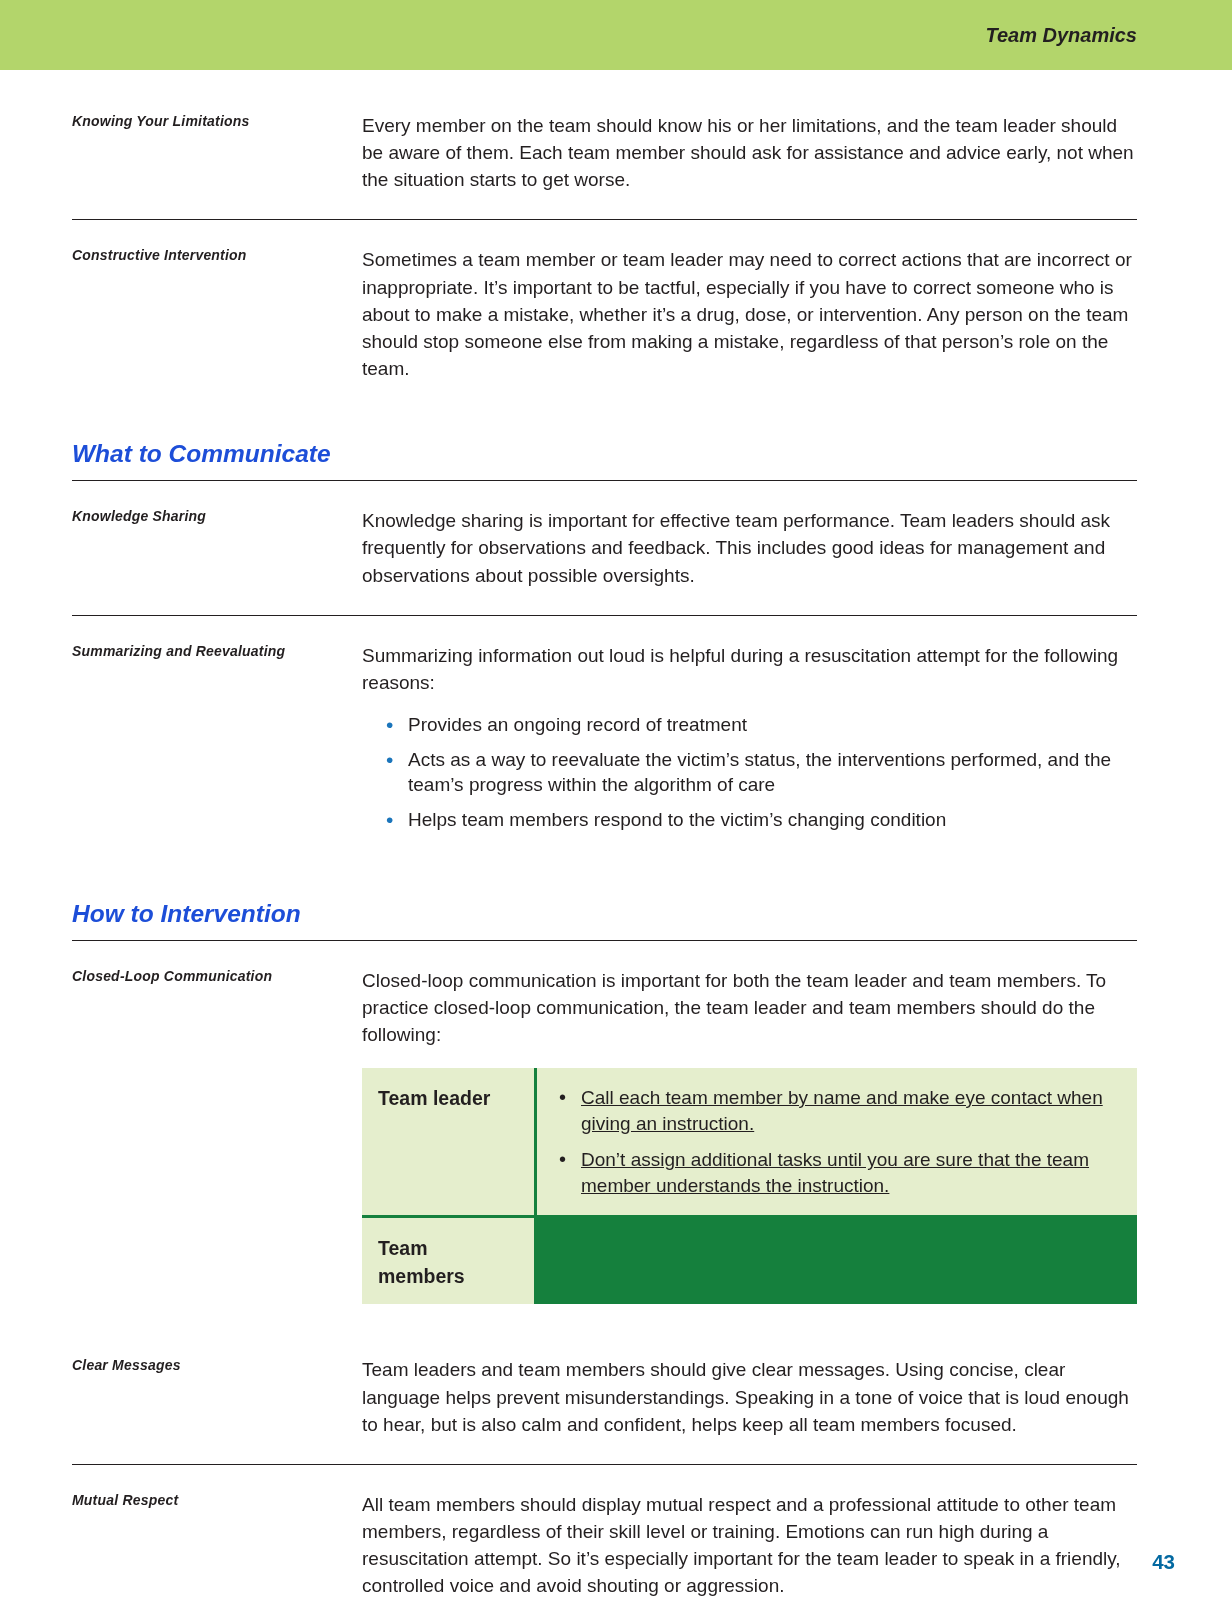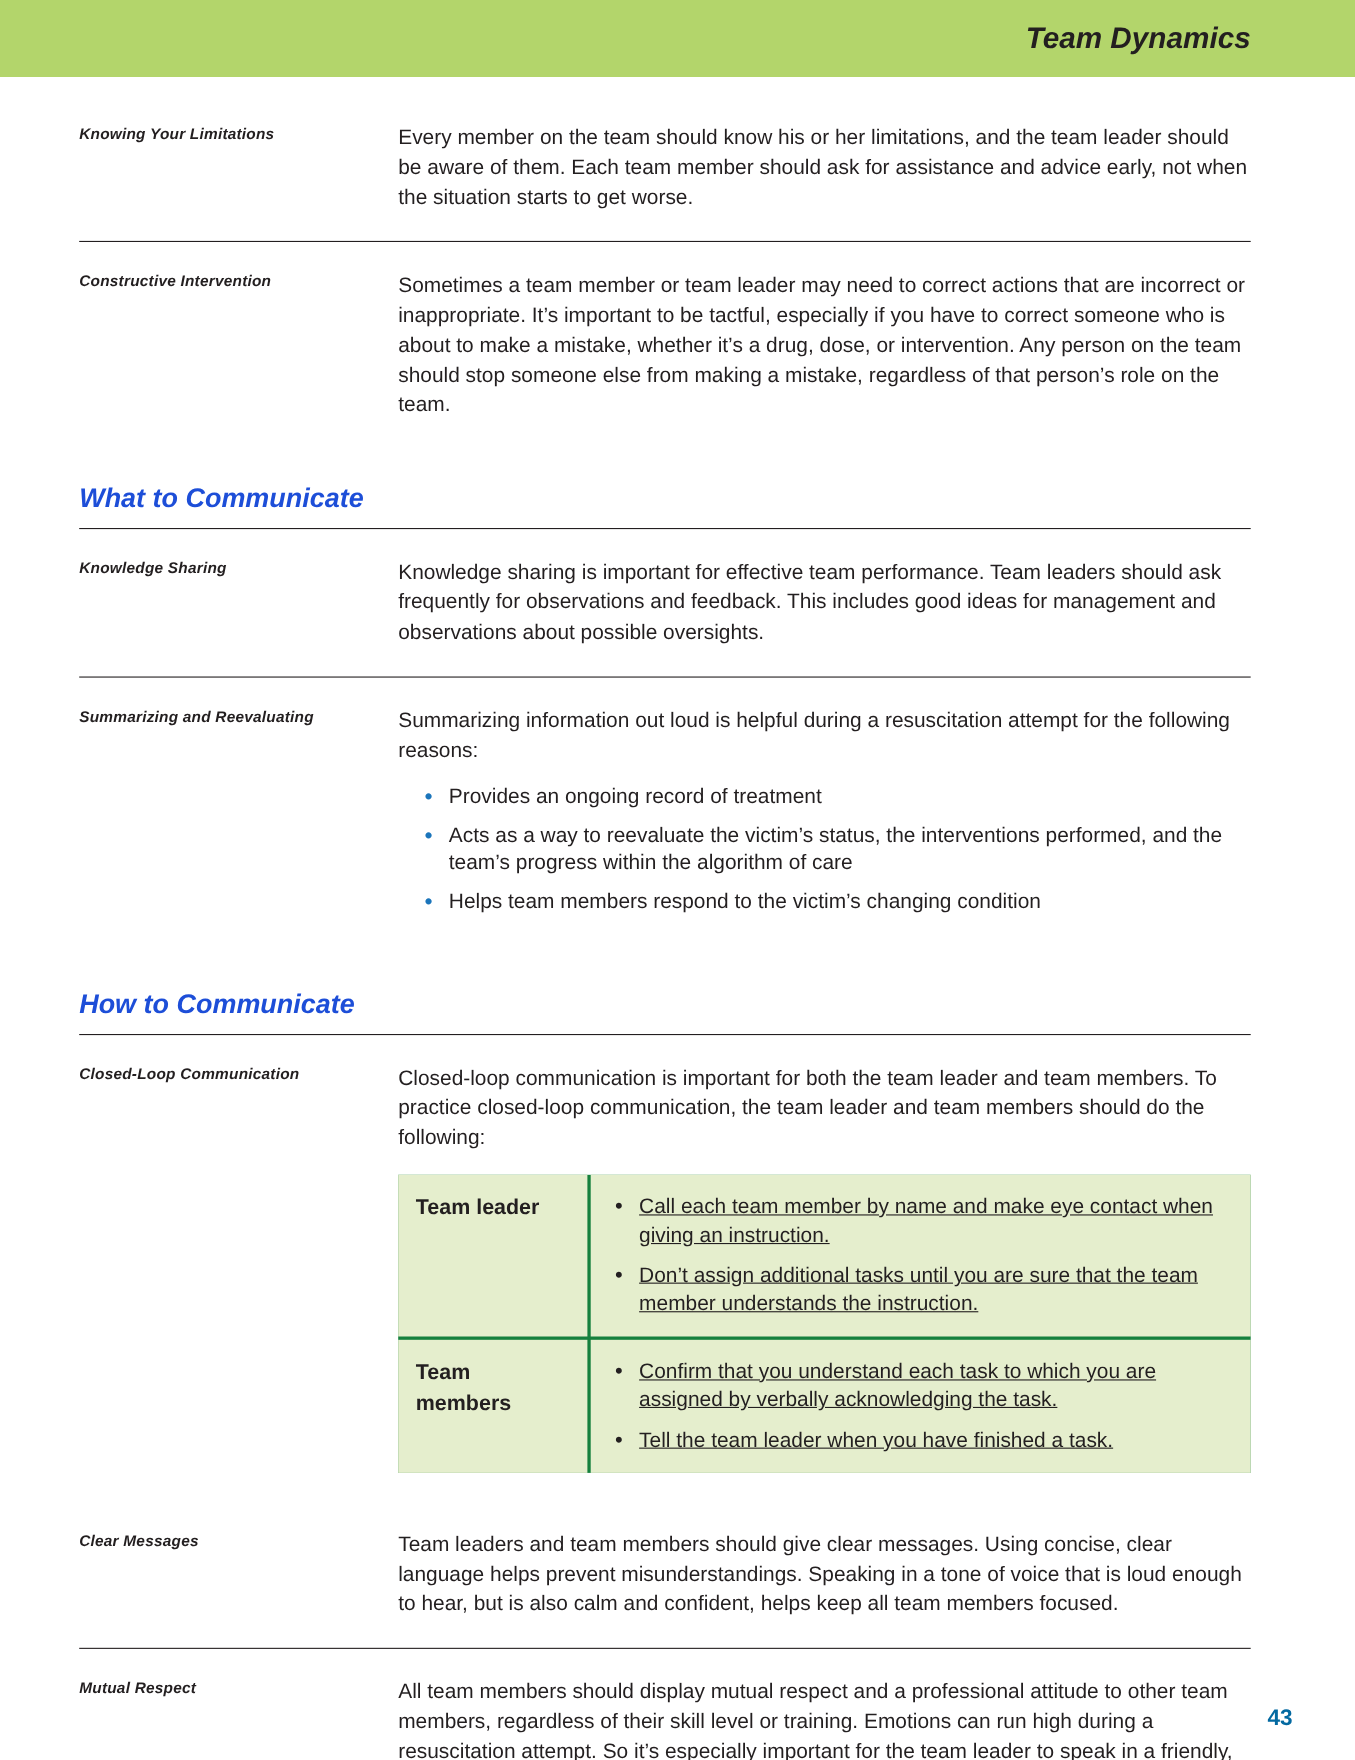--- a/index.html
+++ b/index.html
@@ -17,21 +17,21 @@
     height: 70px;
     background: #b3d56b;
     display: flex;
     align-items: center;
     justify-content: flex-end;
     padding-right: 95px;
   }
   .header-title {
     font-weight: bold;
     font-style: italic;
-    font-size: 27px;
+    font-size: 20px;
     color: #231f20;
   }
   .content {
     padding: 20px 95px 0 72px;
   }
   .row {
     display: flex;
     padding: 26px 0;
   }
   .row.tight-top { padding-top: 22px; }
@@ -169,42 +169,36 @@
     <div class="body-col">
       <p>Summarizing information out loud is helpful during a resuscitation attempt for the following reasons:</p>
       <ul class="blue-bullets">
         <li>Provides an ongoing record of treatment</li>
         <li>Acts as a way to reevaluate the victim’s status, the interventions performed, and the team’s progress within the algorithm of care</li>
         <li>Helps team members respond to the victim’s changing condition</li>
       </ul>
     </div>
   </div>
 
-  <div class="red-heading">How to Communicate</div>
+  <div class="red-heading">How to Intervention</div>
   <hr class="rule">
 
   <div class="row">
     <div class="label-col">Closed-Loop Communication</div>
     <div class="body-col">
       <p>Closed-loop communication is important for both the team leader and team members. To practice closed-loop communication, the team leader and team members should do the following:</p>
       <div class="comm-table">
         <div class="cell cell-label">Team leader</div>
         <div class="cell">
           <ul class="table-bullets">
             <li>Call each team member by name and make eye contact when giving an instruction.</li>
             <li>Don’t assign additional tasks until you are sure that the team member understands the instruction.</li>
           </ul>
         </div>
         <div class="cell cell-label">Team members</div>
-        <div class="cell">
-          <ul class="table-bullets">
-            <li>Confirm that you understand each task to which you are assigned by verbally acknowledging the task.</li>
-            <li>Tell the team leader when you have finished a task.</li>
-          </ul>
-        </div>
       </div>
     </div>
   </div>
 
   <div class="row">
     <div class="label-col">Clear Messages</div>
     <div class="body-col">
       <p>Team leaders and team members should give clear messages. Using concise, clear language helps prevent misunderstandings. Speaking in a tone of voice that is loud enough to hear, but is also calm and confident, helps keep all team members focused.</p>
     </div>
   </div>

